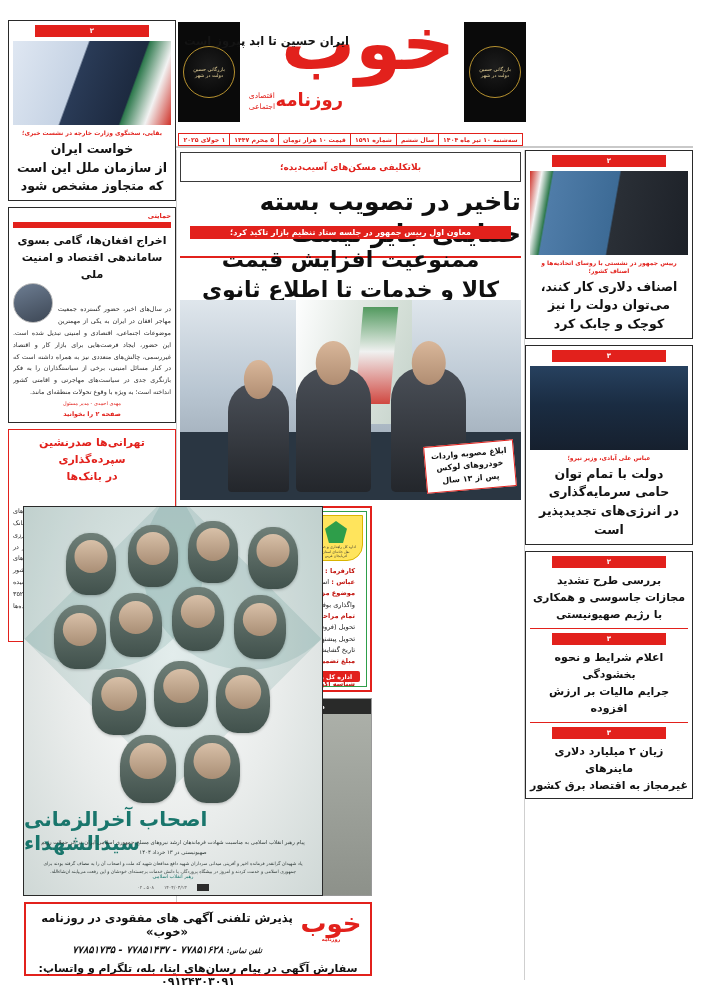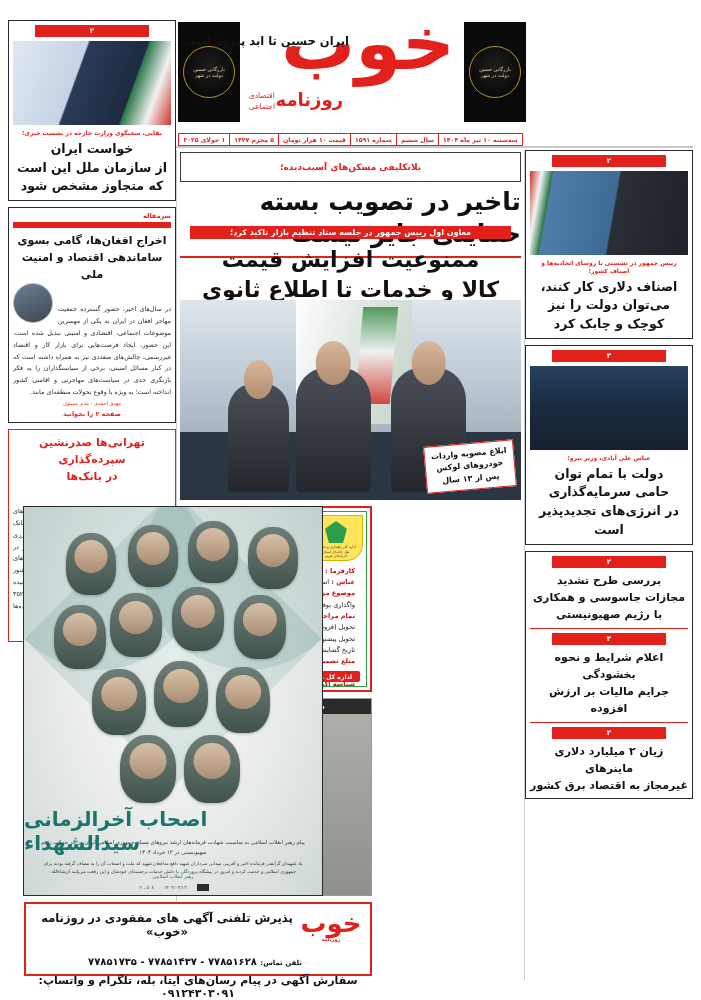--- a/index.html
+++ b/index.html
@@ -321,22 +321,22 @@
   .ba-logo {
     position: absolute; right: 8px; top: 6px; width: 62px; text-align: center;
     font-size: 26px; font-weight: bold; color: #e2211c; line-height: 1;
   }
   .ba-logo .sub { display: block; font-size: 5px; color: #e2211c; margin-top: 1px; }
   .ba-line1 {
     font-size: 11.5px; font-weight: bold; color: #111; text-align: center;
     padding-right: 62px; margin-top: 3px;
   }
   .ba-line2 {
-    font-size: 10px; font-weight: bold; color: #111; 
-    padding-right: 62px; margin-top: 17px; direction: rtl;
+    font-size: 10px; font-weight: bold; color: #111; text-align: center;
+    padding-right: 62px; margin-top: 5px; direction: rtl; font-style: italic;
   }
   .ba-line2 .lbl { font-size: 7px; font-weight: bold; }
   .ba-line3 {
     font-size: 11px; font-weight: bold; color: #111; text-align: center; margin-top: 7px;
   }
 
   .vert-rule { position: absolute; top: 150px; bottom: 20px; width: 1.4px; background: #cfcfcf; }
 </style>
 </head>
 <body>
@@ -381,21 +381,21 @@
     <div class="card">
       <div class="page-tag">۲</div>
       <div class="thumb" style="background:linear-gradient(110deg,#dfe7f2 0%,#c6d3e4 40%,#2a3b57 41%,#1d2a40 72%,#2f7a4e 73%,#f2f2f2 86%,#cf3027 100%);"></div>
       <div class="kicker">بقایی، سخنگوی وزارت خارجه در نشست خبری؛</div>
       <div class="hl-sm">خواست ایران</div>
       <div class="hl-sm">از سازمان ملل این است</div>
       <div class="hl-sm">که متجاوز مشخص شود</div>
     </div>
 
     <div class="card">
-      <div class="sarmaghale-tag">سرمقاله</div>
+      <div class="sarmaghale-tag">حمایتی</div>
       <div class="red-bar"></div>
       <div class="hl-xs">اخراج افغان‌ها، گامی بسوی</div>
       <div class="hl-xs">ساماندهی اقتصاد و امنیت ملی</div>
       <div style="overflow:hidden;">
         <div class="author-photo"></div>
         <div class="body-txt">در سال‌های اخیر، حضور گسترده جمعیت مهاجر افغان در ایران به یکی از مهمترین موضوعات اجتماعی، اقتصادی و امنیتی تبدیل شده است. این حضور، ایجاد فرصت‌هایی برای بازار کار و اقتصاد غیررسمی، چالش‌های متعددی نیز به همراه داشته است که در کنار مسائل امنیتی، برخی از سیاستگذاران را به فکر بازنگری جدی در سیاست‌های مهاجرتی و اقامتی کشور انداخته است؛ به ویژه با وقوع تحولات منطقه‌ای مانند.</div>
       </div>
       <div class="author-name">مهدی احمدی - مدیر مسئول</div>
       <div class="cont-note">صفحه ۲ را بخوانید</div>
     </div>

